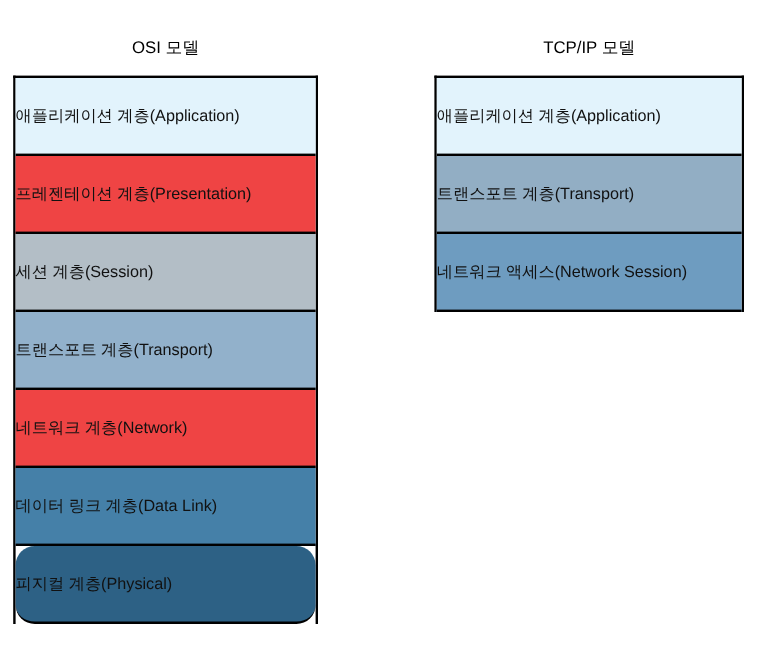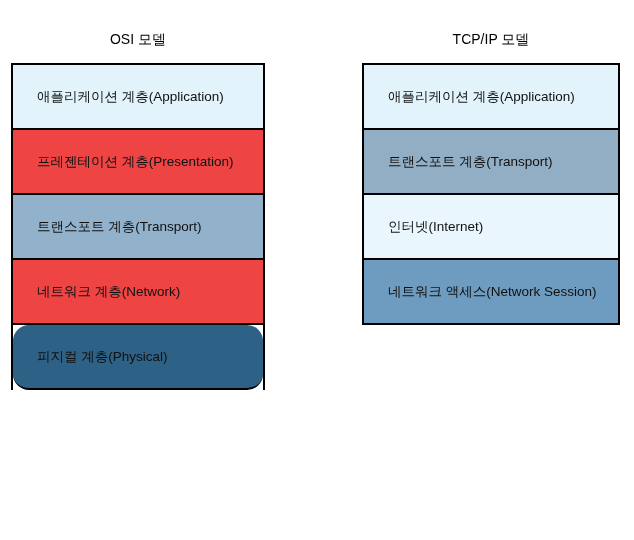--- a/index.html
+++ b/index.html
@@ -49,21 +49,21 @@
     border: 2px solid #000000;
     box-sizing: border-box;
     border-bottom: none;
   }
   .layer-box {
     height: 65px;
     box-sizing: border-box;
     border-bottom: 2px solid #000000;
     display: flex;
     align-items: center;
-    padding-left: 24px;
+    padding-left: 0;
     padding-right: 8px;
   }
   .layer-label {
     font-size: 13.5px;
     color: #111111;
     line-height: 18px;
     white-space: nowrap;
   }
 </style>
 </head>
@@ -73,43 +73,46 @@
 
   <div class="model" id="osi-model">
     <div class="model-title">OSI 모델</div>
     <div class="stack" id="osi-stack">
         <div class="layer-box" style="background: rgb(226, 243, 252);">
           <span class="layer-label">애플리케이션 계층(Application)</span>
         </div>
         <div class="layer-box" style="background: #ef4444;">
           <span class="layer-label">프레젠테이션 계층(Presentation)</span>
         </div>
+        <div class="layer-box" style="background: rgb(179, 190, 198);">
+          <span class="layer-label">세션 계층(Session)</span>
+        </div>
         <div class="layer-box" style="background: rgb(146, 177, 203);">
           <span class="layer-label">트랜스포트 계층(Transport)</span>
         </div>
         <div class="layer-box" style="background: #ef4444;">
           <span class="layer-label">네트워크 계층(Network)</span>
+        </div>
+        <div class="layer-box" style="background: rgb(69, 128, 168);">
+          <span class="layer-label">데이터 링크 계층(Data Link)</span>
         </div>
         <div class="layer-box" style="background: rgb(45, 97, 133); border-radius: 16px;">
           <span class="layer-label">피지컬 계층(Physical)</span>
         </div>
       </div>
   </div>
 
   <div class="model" id="tcpip-model">
     <div class="model-title">TCP/IP 모델</div>
     <div class="stack" id="tcpip-stack">
         <div class="layer-box" style="background: rgb(226, 243, 252);">
           <span class="layer-label">애플리케이션 계층(Application)</span>
         </div>
         <div class="layer-box" style="background: rgb(146, 174, 196);">
           <span class="layer-label">트랜스포트 계층(Transport)</span>
         </div>
-        <div class="layer-box" style="background: rgb(233, 246, 253);">
-          <span class="layer-label">인터넷(Internet)</span>
-        </div>
         <div class="layer-box" style="background: rgb(110, 156, 192);">
           <span class="layer-label">네트워크 액세스(Network Session)</span>
         </div>
       </div>
   </div>
 
 </div>
 
 </body></html>

